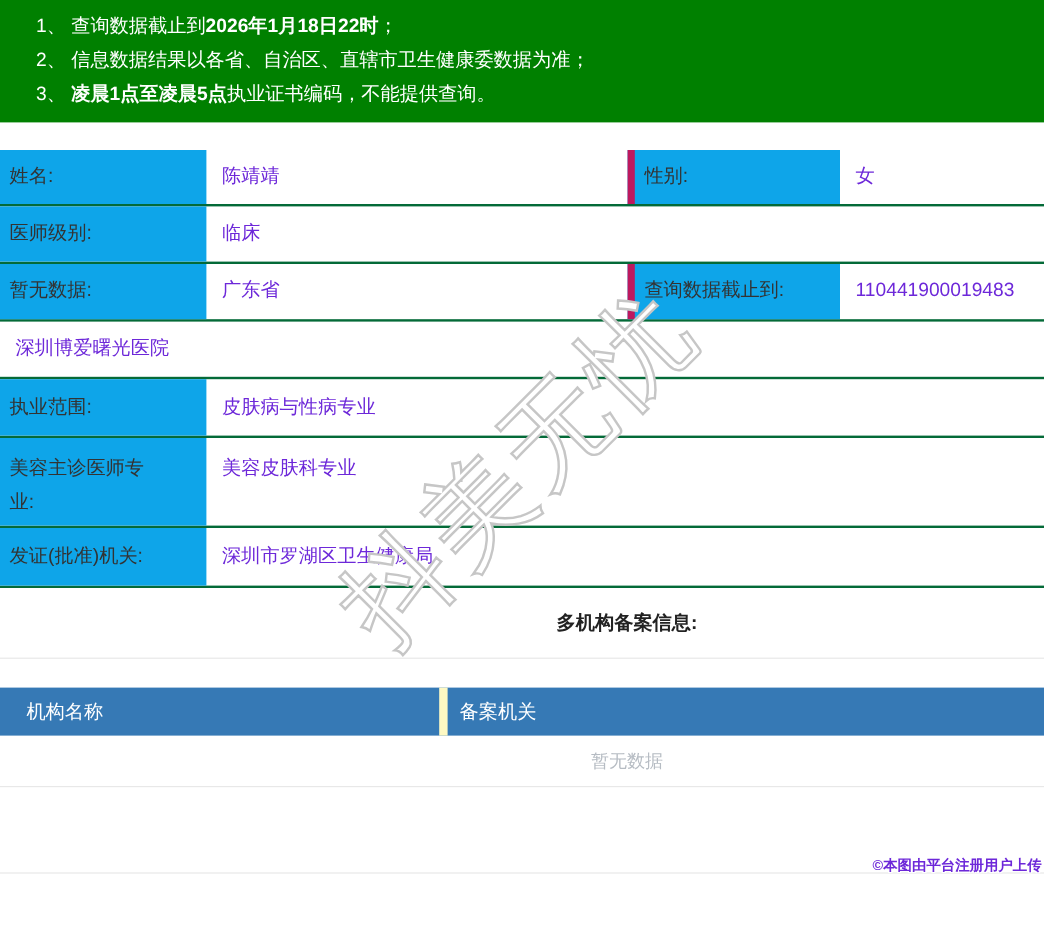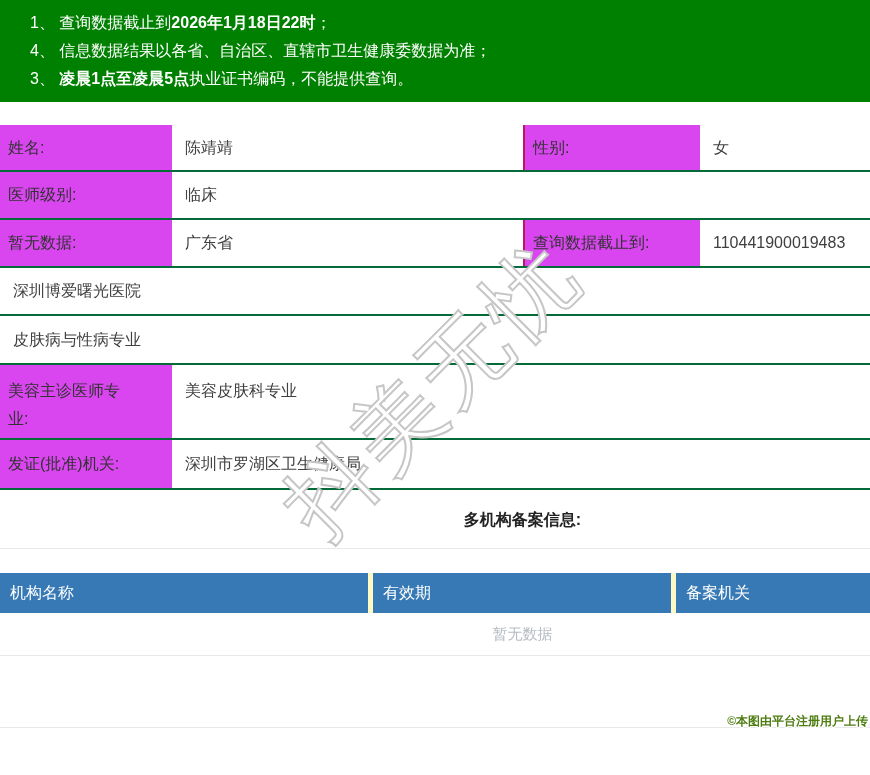--- a/index.html
+++ b/index.html
@@ -11,66 +11,66 @@
   .banner{background:#008000;height:102px;box-sizing:border-box;padding:9px 0 0 30px;color:#fff;}
   .notice-line{font-size:16px;line-height:28px;white-space:nowrap;}
   .notice-line b{font-weight:bold;}
 
   
   .info-table{margin-top:23px;}
   .irow{display:grid;box-sizing:border-box;border-bottom:2px solid #046a38;}
   .irow.pair{grid-template-columns:172px 351px 177px 345px;}
   .irow.single{grid-template-columns:172px 1fr;}
   .r1{height:47px}.r2,.r3,.r4{height:48px}.r5{height:49px}.r6{height:75px}.r7{height:50px}
-  .lab{background:#d946ef;display:flex;align-items:center;box-sizing:border-box;
+  .lab{background:#0ea5e9;display:flex;align-items:center;box-sizing:border-box;
        padding:0 38px 0 8px;color:#333;font-size:16px;line-height:28px;}
-  .lab.second{border-left:2px solid #be185d;}
+  .lab.second{border-left:6px solid #be185d;}
   .val{display:flex;align-items:center;box-sizing:border-box;padding-left:13px;
-       color:#404040;font-size:16px;line-height:28px;}
+       color:#6d28d9;font-size:16px;line-height:28px;}
   .r6 .lab,.r6 .val{align-items:flex-start;padding-top:12px;}
 
   
   .section-title{margin-top:16px;height:28px;text-align:center;font-size:16px;
        font-weight:bold;color:#222;line-height:28px;}
   .hr{border:none;border-top:1px solid #e8e8e8;margin:14px 0 0 0;height:0;}
   .fil-header{margin-top:24px;display:grid;grid-template-columns:373px 303px 369px;
        background:#3679b5;height:40px;}
   .th{display:flex;align-items:center;padding-left:10px;color:#fff;font-size:16px;box-sizing:border-box;}
-  .th.div{border-right:5px solid #fef9c3;}
+  .th.div{border-right:7px solid #fef9c3;margin-left:12px;}
   .empty-row{height:42px;display:flex;align-items:center;justify-content:center;
        color:#b6bcc3;font-size:15px;border-bottom:1px solid #e8e8e8;}
   .hr2{border:none;border-top:1px solid #e8e8e8;margin:71px 0 0 0;height:0;}
 
   
   .btn-wrap{margin-top:16px;display:flex;justify-content:center;}
   .close-btn{width:248px;height:40px;background:#3679b5;border:1px solid #2e6da4;
        border-radius:4px;color:#fff;font-size:16px;display:flex;align-items:center;
        justify-content:center;cursor:pointer;font-family:inherit;}
 
   
   .watermark{position:absolute;left:212px;top:330px;width:440px;height:120px;
        display:flex;align-items:center;justify-content:center;
        transform:rotate(-45deg);pointer-events:none;z-index:5;
        font-size:88px;letter-spacing:5px;color:#ffffff;
        -webkit-text-stroke:2px #c6c6c6;white-space:nowrap;}
 
   
-  .stamp{position:absolute;right:2px;bottom:4px;z-index:6;font-size:12px;font-weight:bold;color:#4d7c0f;
+  .stamp{position:absolute;right:2px;bottom:4px;z-index:6;font-size:12px;font-weight:bold;color:#6d28d9;
        text-shadow:-1px -1px 0 #fff,1px -1px 0 #fff,-1px 1px 0 #fff,1px 1px 0 #fff,
                    0 -1px 0 #fff,0 1px 0 #fff,-1px 0 0 #fff,1px 0 0 #fff;}
 </style>
 </head>
 <body>
 
 <div class="page">
   <div class="inner">
 
     <div class="banner">
       <div class="notice-line"><span>1、 查询数据截止到</span><b>2026年1月18日22时</b><span>；</span></div>
-      <div class="notice-line"><span>4、 信息数据结果以各省、自治区、直辖市卫生健康委数据为准；</span><b></b><span></span></div>
+      <div class="notice-line"><span>2、 信息数据结果以各省、自治区、直辖市卫生健康委数据为准；</span><b></b><span></span></div>
       <div class="notice-line"><span>3、 </span><b>凌晨1点至凌晨5点</b><span>执业证书编码，不能提供查询。</span></div>
     </div>
 
     <div class="info-table">
       <div class="irow pair r1">
         <div class="lab">姓名:</div>
         <div class="val">陈靖靖</div>
         <div class="lab second">性别:</div>
         <div class="val">女</div>
       </div>
@@ -81,38 +81,38 @@
       <div class="irow pair r3">
         <div class="lab">暂无数据:</div>
         <div class="val">广东省</div>
         <div class="lab second">查询数据截止到:</div>
         <div class="val">110441900019483</div>
       </div>
       <div class="irow single r4">
         <div class="val">深圳博爱曙光医院</div>
       </div>
       <div class="irow single r5">
+        <div class="lab">执业范围:</div>
         <div class="val">皮肤病与性病专业</div>
       </div>
       <div class="irow single r6">
         <div class="lab">美容主诊医师专业:</div>
         <div class="val">美容皮肤科专业</div>
       </div>
       <div class="irow single r7">
         <div class="lab">发证(批准)机关:</div>
         <div class="val">深圳市罗湖区卫生健康局</div>
       </div>
     </div>
 
     <div class="section-title">多机构备案信息:</div>
     <hr class="hr">
 
     <div class="fil-header">
       <div class="th div">机构名称</div>
-      <div class="th div">有效期</div>
       <div class="th">备案机关</div>
     </div>
     <div class="empty-row">暂无数据</div>
 
     <hr class="hr2">
 
     <div class="btn-wrap">
       <button class="close-btn">〖关闭窗口〗</button>
     </div>
 

